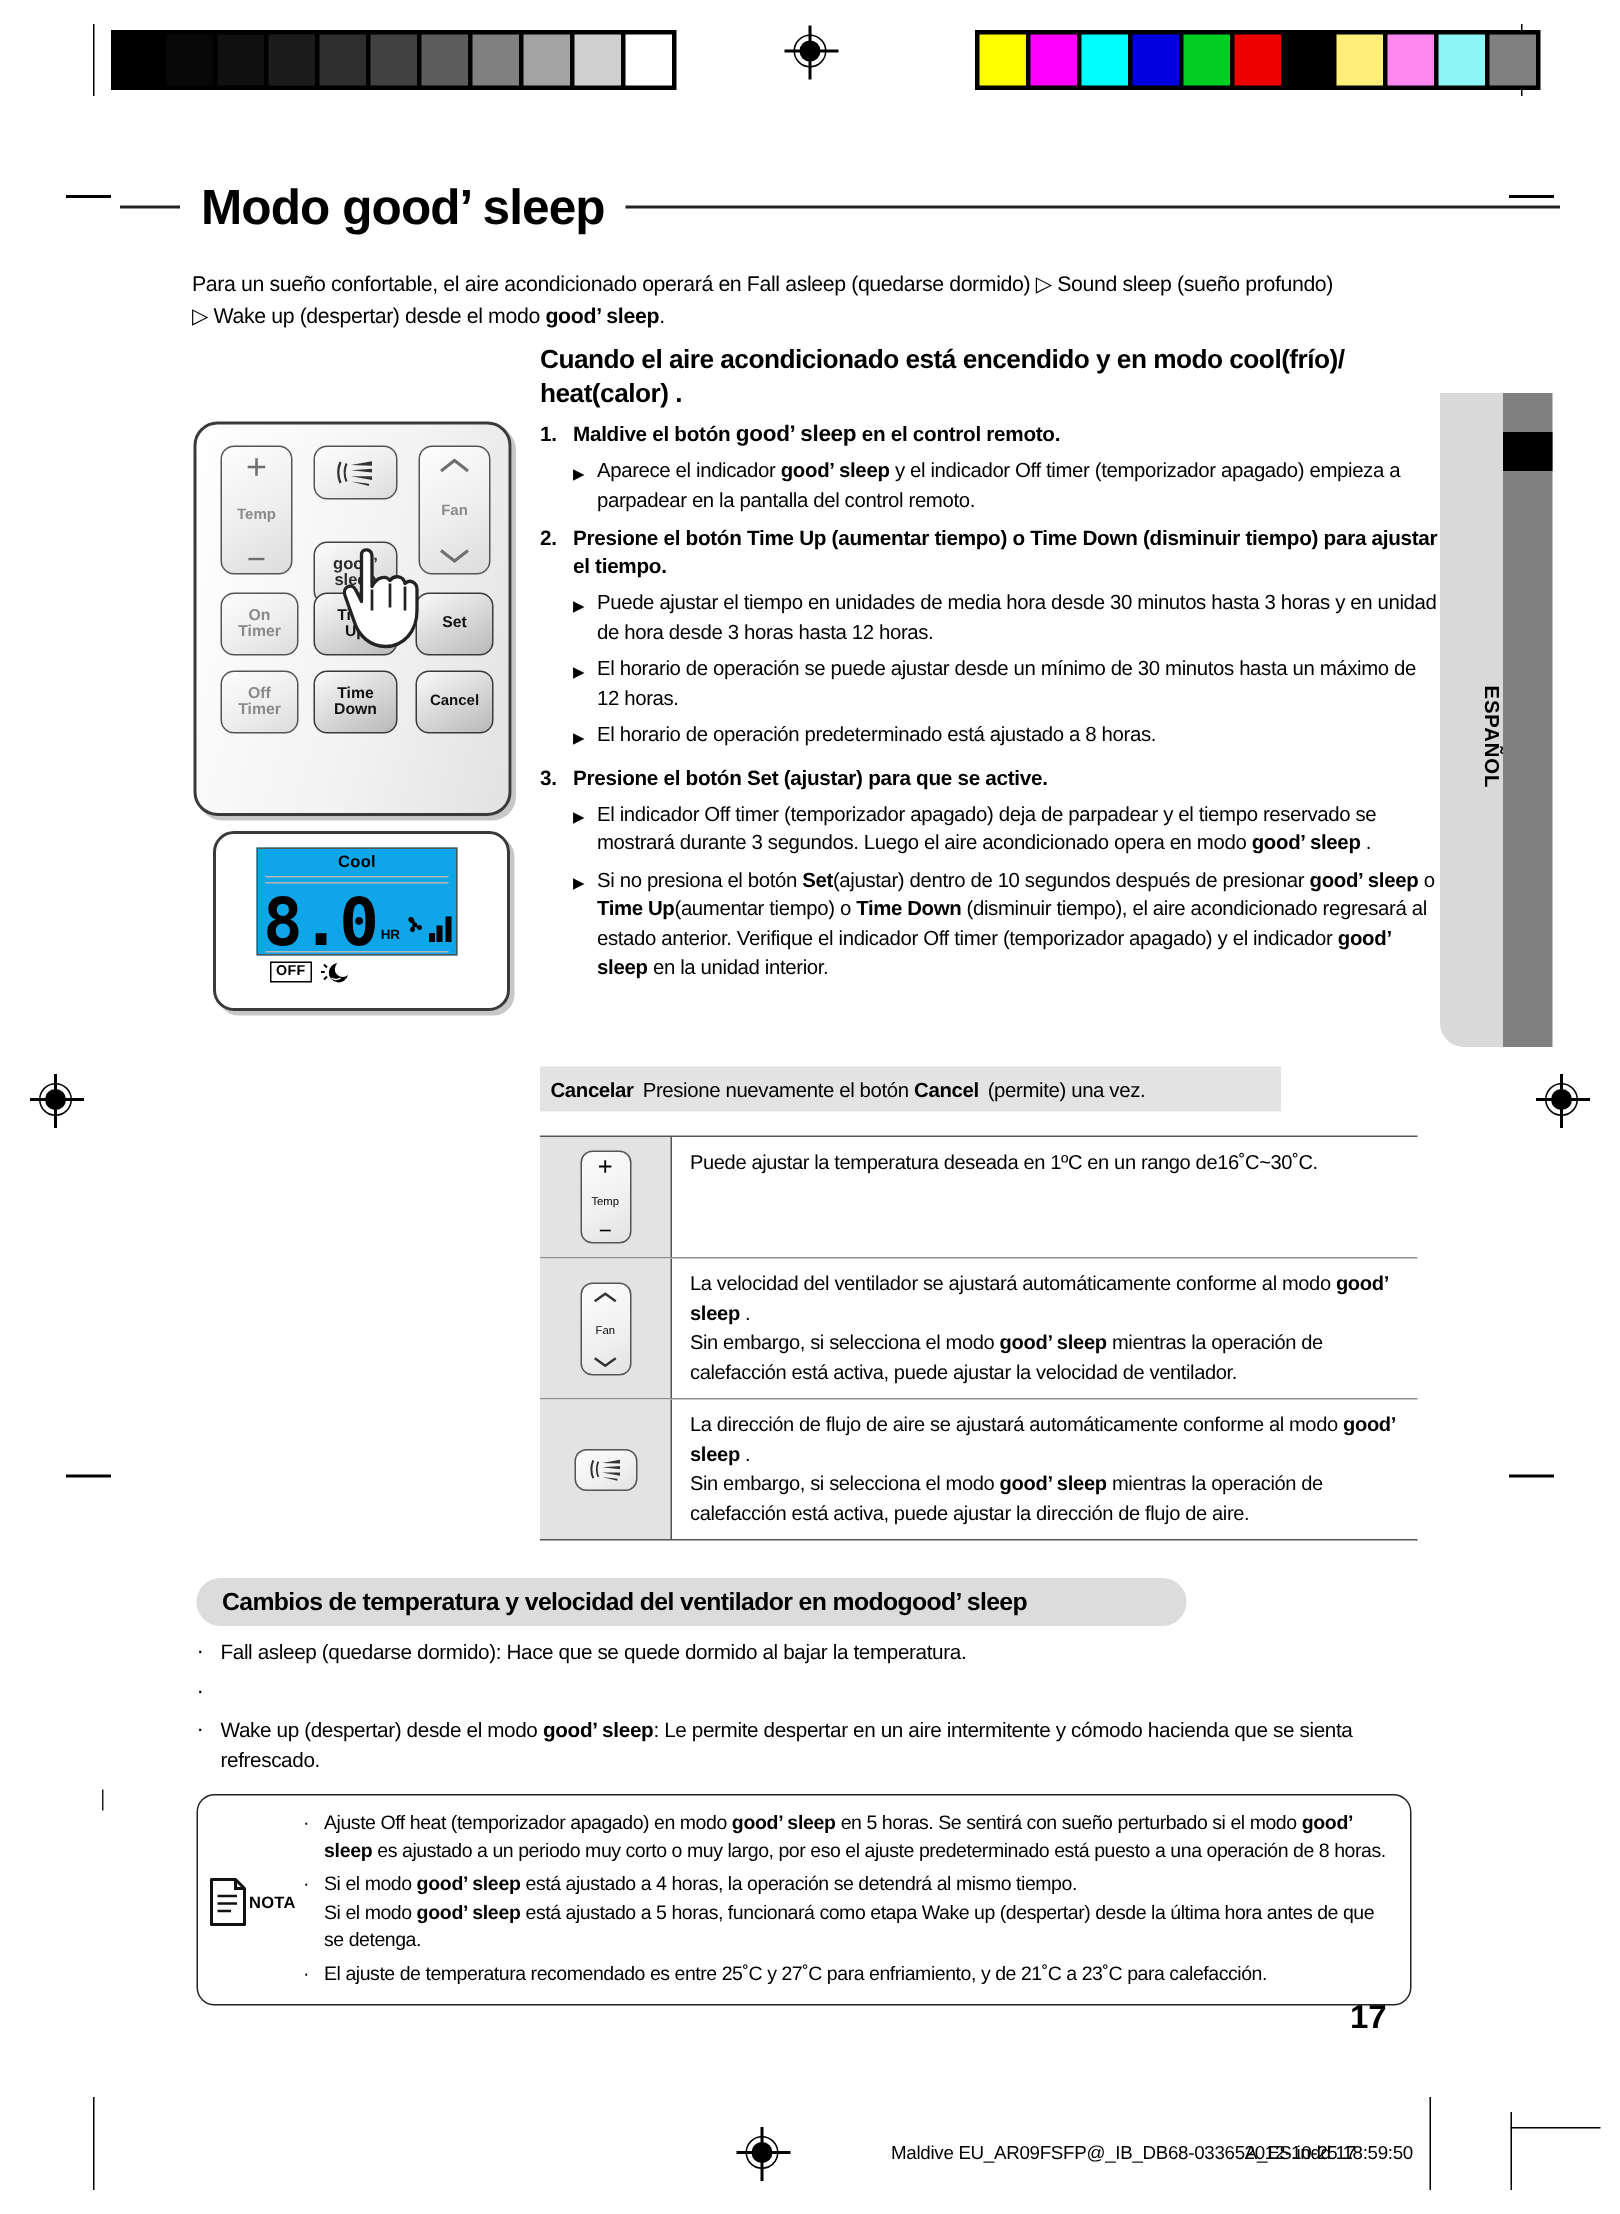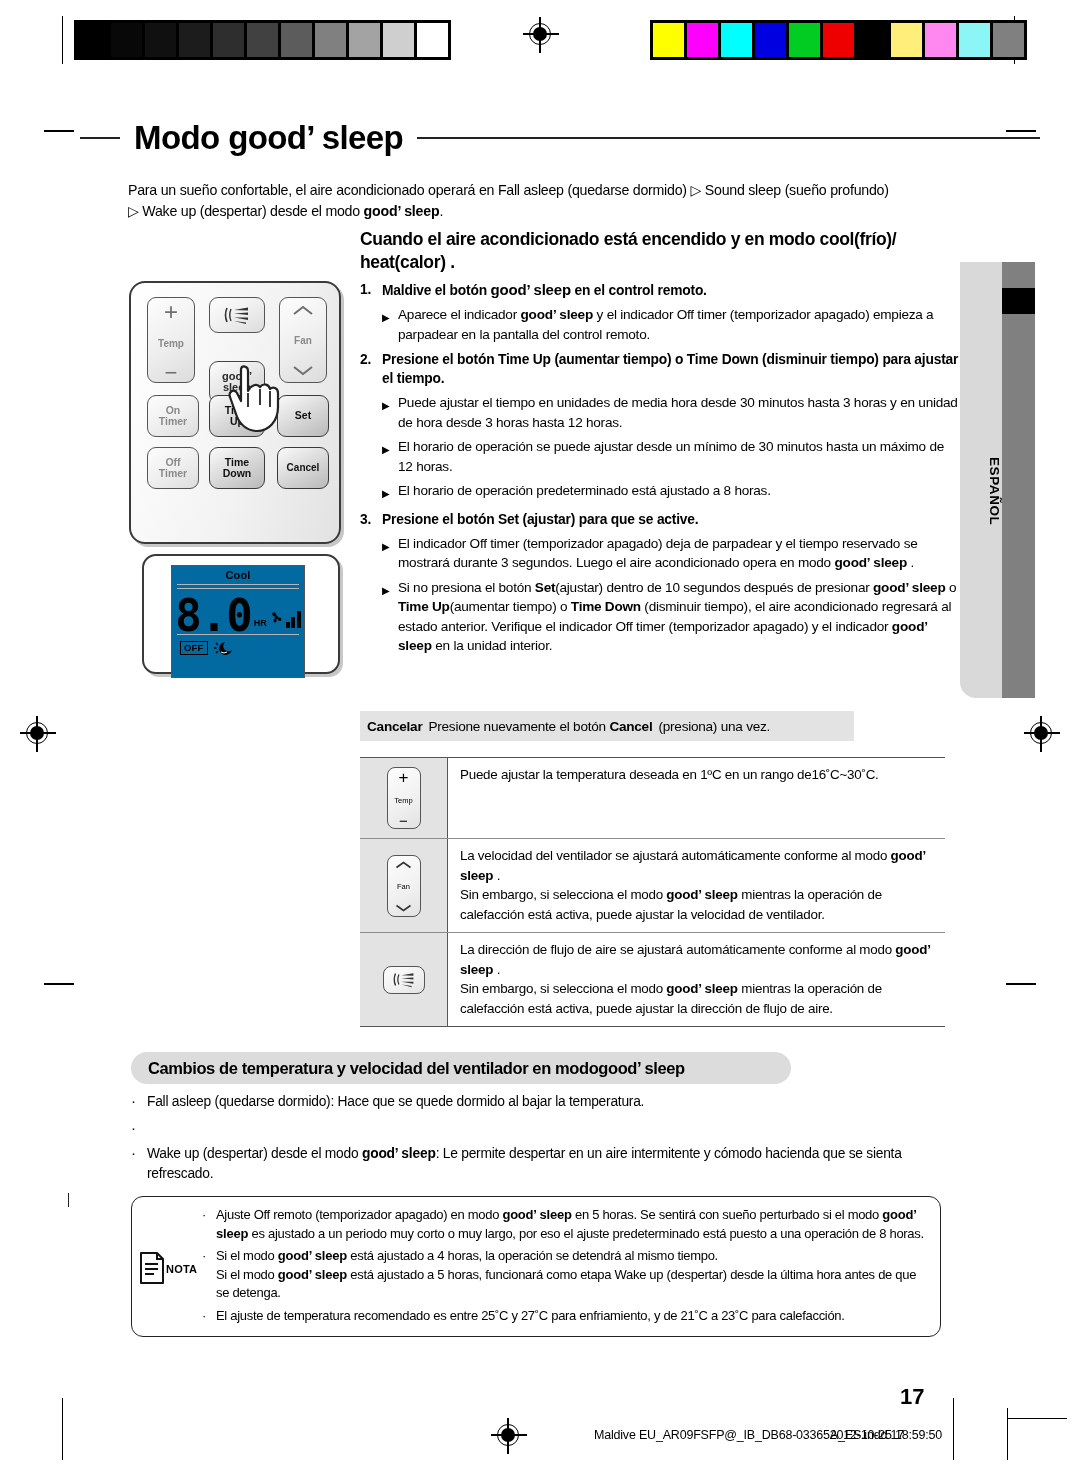--- a/index.html
+++ b/index.html
@@ -134,22 +134,22 @@
   .b-cancel  { left: 146px; top: 164px; width: 52px; height: 42px; font-size: 10px;}
   .hand-ptr { position: absolute; left: 96px; top: 80px; width: 74px; height: 78px; pointer-events: none; }
 
   
   .lcd-outer {
     position: absolute; left: 142px; top: 554px; width: 198px; height: 120px;
     border: 2px solid #3a3a3a; border-radius: 14px; background: #ffffff;
     box-shadow: 3px 3px 0 rgba(0,0,0,0.22);
   }
   .lcd {
-    position: absolute; left: 27px; top: 9px; width: 134px; height: 113px;
-    border: 1.5px solid #555; background: #0369a1;
+    position: absolute; left: 27px; top: 9px; width: 134px; height: 72px;
+    border: 1.5px solid #555; background: #0ea5e9;
   }
   .lcd-mode {
     text-align: center; font-size: 11px; font-weight: bold; padding-top: 3px; letter-spacing: 0.2px;
   }
   .lcd-line { height: 1px; background: #b6b6b6; margin: 3px 5px 0; }
   .lcd-row-time {
     display: flex; align-items: flex-end; justify-content: center;
     gap: 2px; padding: 6px 4px 0 4px; height: 42px;
   }
   .seg {
@@ -243,21 +243,21 @@
     align-items: center; padding-top: 3px;
   }
   .nota-badge .lbl { font-size: 11px; font-weight: bold; margin-top: 1px; letter-spacing: 0.2px; }
   .nota-body { flex: 1; padding-left: 2px; }
   .nblt { display: flex; font-size: 13px; line-height: 18.5px; letter-spacing: -0.3px; margin-bottom: 4px; }
   .nblt .dot { width: 14px; flex-shrink: 0; font-size: 13px; }
   .nota-sep { position: absolute; left: 68px; top: 1193px; width: 1.4px; height: 14px; background: #222; }
 
   
   .pageno {
-    position: absolute; left: 900px; top: 1384px; font-size: 22px; font-weight: bold;
+    position: absolute; left: 900px; top: 1332px; font-size: 22px; font-weight: bold;
   }
 
   
   .footer {
     position: absolute; left: 74px; top: 1428px; width: 940px;
     font-size: 12.5px; display: flex; align-items: center; justify-content: flex-end;
   }
   .footer .fname { width: 420px; letter-spacing: -0.2px; }
   .footer .fdate { position: absolute; right: 72px; letter-spacing: -0.2px; }
 </style>
@@ -475,21 +475,21 @@
       <span><span>El indicador Off timer (temporizador apagado) deja de parpadear y el tiempo reservado se mostrará durante 3 segundos. Luego el aire acondicionado opera en modo </span><span class="gs">good’ sleep</span><span> .</span></span>
     </div>
     <div class="sub">
       <span class="tri">▶</span>
       <span><span>Si no presiona el botón </span><b>Set</b><span>(ajustar) dentro de 10 segundos después de presionar </span><span class="gs">good’ sleep</span><span> o </span><b>Time Up</b><span>(aumentar tiempo) o </span><b>Time Down</b><span> (disminuir tiempo), el aire acondicionado regresará al estado anterior.  Verifique el indicador Off timer (temporizador apagado) y el indicador </span><span class="gs">good’ sleep</span><span> en la unidad interior.</span></span>
     </div>
   </div>
 
   <div class="cancel-bar">
     <b>Cancelar</b>
-      <span><span>Presione nuevamente el botón </span><b>Cancel</b><span>(presiona) una vez.</span></span>
+      <span><span>Presione nuevamente el botón </span><b>Cancel</b><span>(permite) una vez.</span></span>
   </div>
 
   <div class="ftable">
 
     <div class="frow">
       <div class="fcell-icon">
         <div class="mini-btn mb-temp">
           <span class="plus">+</span>
           <span class="mb-lbl">Temp</span>
           <span class="minus">−</span>
@@ -563,21 +563,21 @@
       <svg width="28" height="34" viewBox="0 0 28 34">
         <path d="M3 2 L19 2 L25 8 L25 32 L3 32 Z" fill="#fff" stroke="#111" stroke-width="2" stroke-linejoin="round"></path>
         <path d="M19 2 L19 8 L25 8" fill="none" stroke="#111" stroke-width="2"></path>
         <path d="M7 13 L20 13 M7 18 L20 18 M7 23 L16 23" stroke="#111" stroke-width="1.8"></path>
       </svg>
       <span class="lbl">NOTA</span>
     </div>
     <div class="nota-body">
       <div class="nblt">
         <span class="dot">·</span>
-        <span><span>Ajuste Off remoto (temporizador apagado) en modo </span><span class="gs">good’ sleep</span><span> en 5 horas. Se sentirá con sueño perturbado si el modo </span><span class="gs">good’ sleep</span><span> es ajustado a un periodo muy corto o muy largo, por eso el ajuste predeterminado está puesto a una operación de 8 horas.</span></span>
+        <span><span>Ajuste Off heat (temporizador apagado) en modo </span><span class="gs">good’ sleep</span><span> en 5 horas. Se sentirá con sueño perturbado si el modo </span><span class="gs">good’ sleep</span><span> es ajustado a un periodo muy corto o muy largo, por eso el ajuste predeterminado está puesto a una operación de 8 horas.</span></span>
       </div>
       <div class="nblt">
         <span class="dot">·</span>
         <span><span>Si el modo </span><span class="gs">good’ sleep</span><span> está ajustado a 4 horas, la operación se detendrá al mismo tiempo.</span><br><span>Si el modo </span><span class="gs">good’ sleep</span><span> está ajustado a 5 horas, funcionará como etapa Wake up (despertar) desde la última hora antes de que se detenga.</span></span>
       </div>
       <div class="nblt">
         <span class="dot">·</span>
         <span>El ajuste de temperatura recomendado es entre 25˚C y 27˚C para enfriamiento, y de 21˚C a 23˚C para calefacción.</span>
       </div>
     </div>

